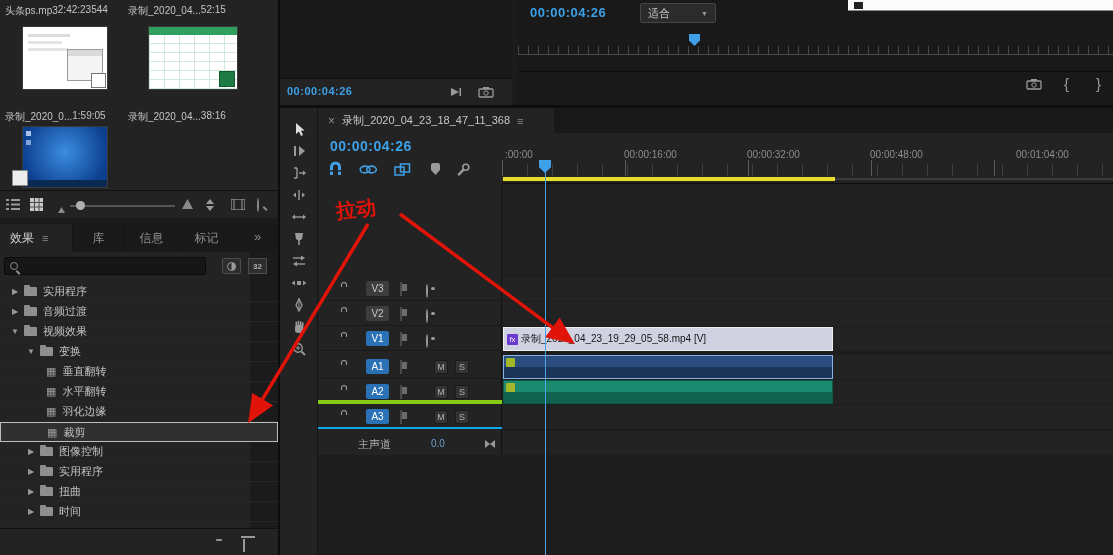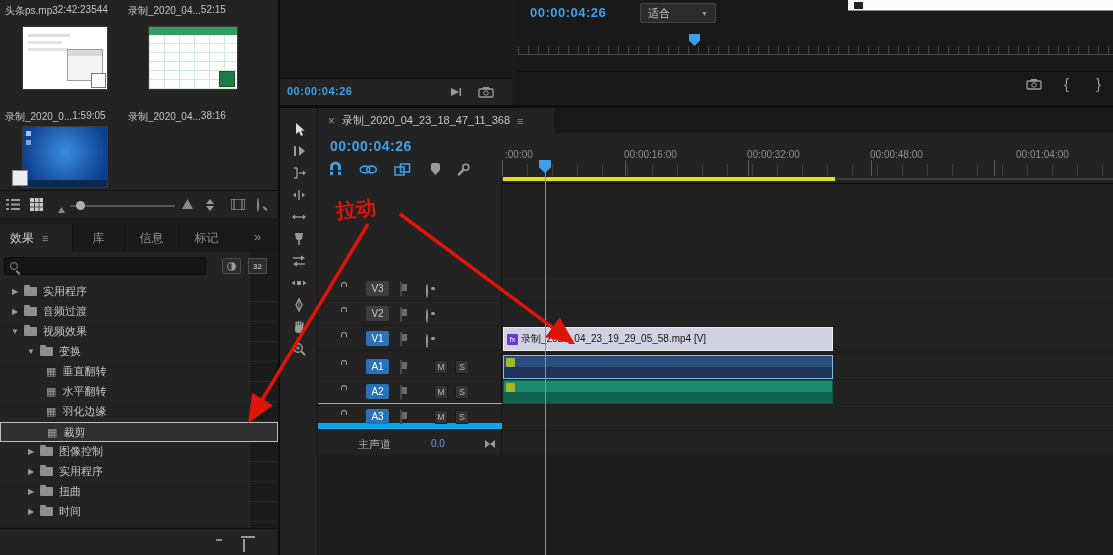--- a/index.html
+++ b/index.html
@@ -442,28 +442,28 @@
     <span class="abs eye" style="left:106px;top:8px"></span>
   </div>
 
   <div class="abs" style="left:318px;top:355px;width:184px;height:24px;border-bottom:1px solid #1a1a1a">
     <span class="abs lock" style="left:21px;top:9px"></span>
     <span class="abs badge blue" style="left:48px;top:4px">A1</span>
     <span class="abs patch" style="left:82px;top:6px"></span>
     <span class="abs msbtn" style="left:116px;top:5px">M</span>
     <span class="abs msbtn" style="left:137px;top:5px">S</span>
   </div>
-  <div class="abs" style="left:318px;top:380px;width:184px;height:24px;border-bottom:1px solid #84cc16">
+  <div class="abs" style="left:318px;top:380px;width:184px;height:24px;border-bottom:4px solid #84cc16">
     <span class="abs lock" style="left:21px;top:9px"></span>
     <span class="abs badge blue" style="left:48px;top:4px">A2</span>
     <span class="abs patch" style="left:82px;top:6px"></span>
     <span class="abs msbtn" style="left:116px;top:5px">M</span>
     <span class="abs msbtn" style="left:137px;top:5px">S</span>
   </div>
-  <div class="abs" style="left:318px;top:405px;width:184px;height:24px;border-bottom:6px solid #0ea5e9">
+  <div class="abs" style="left:318px;top:405px;width:184px;height:24px;border-bottom:2px solid #0ea5e9">
     <span class="abs lock" style="left:21px;top:9px"></span>
     <span class="abs badge blue" style="left:48px;top:4px">A3</span>
     <span class="abs patch" style="left:82px;top:6px"></span>
     <span class="abs msbtn" style="left:116px;top:5px">M</span>
     <span class="abs msbtn" style="left:137px;top:5px">S</span>
   </div>
 
   <div class="abs" style="left:318px;top:431px;width:184px;height:24px">
     <span class="abs" style="left:40px;top:6px;color:#b0b0b0;font-size:11px">主声道</span>
     <span class="abs" style="left:113px;top:7px;color:#6f9fd0;font-size:10px">0.0</span>

